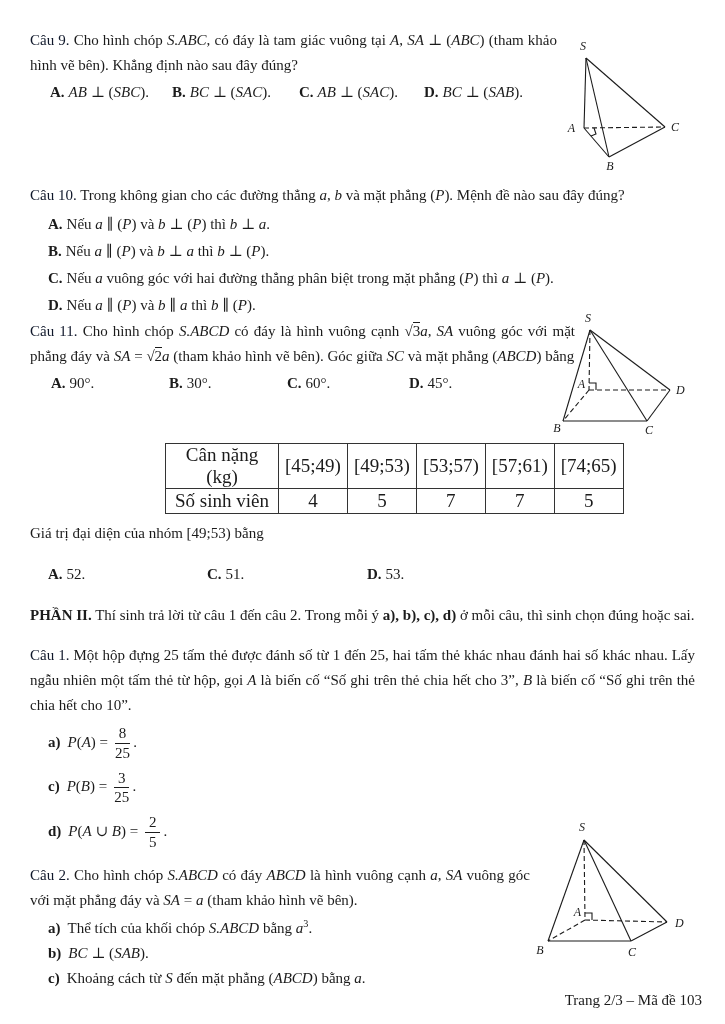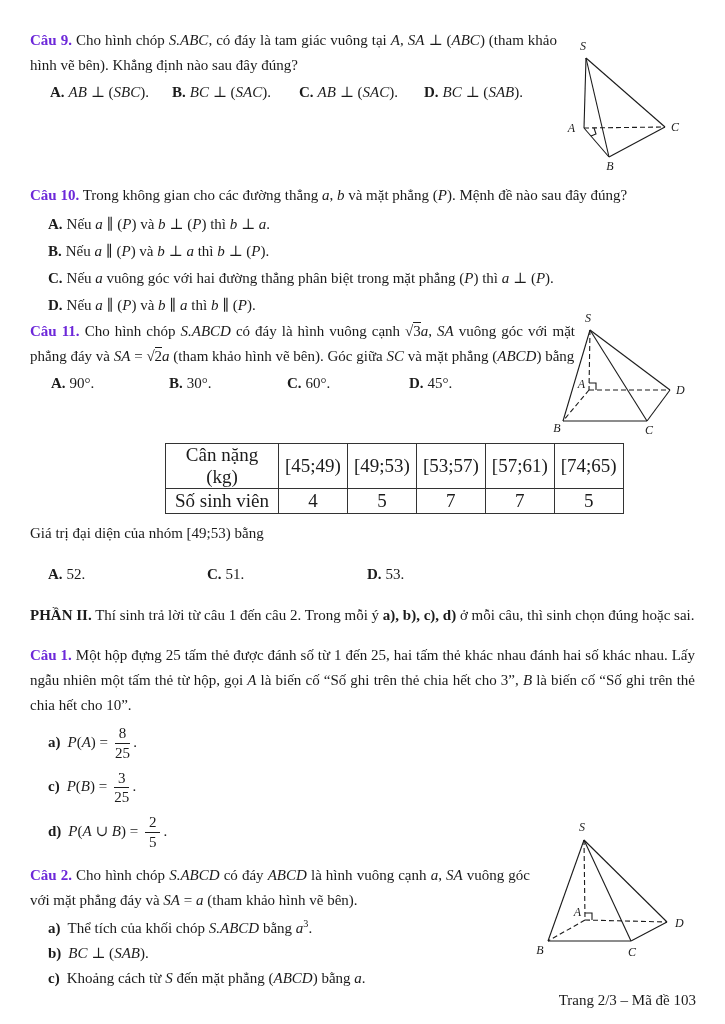--- a/index.html
+++ b/index.html
@@ -2,21 +2,21 @@
 <html><head>
 <meta charset="utf-8">
 <style>
   html,body{margin:0;padding:0;background:#ffffff;}
   .page{
     position:relative;width:725px;height:1024px;background:#ffffff;
     font-family:"Liberation Serif","DejaVu Serif",serif;
     font-size:15px;color:#1b1b1b;overflow:hidden;
   }
   .content{padding:28px 30px 0 30px;}
-  .qlabel{font-weight:bold;color:#6d28d9;}
+  .qlabel{font-weight:normal;color:#0f172a;}
   .bd{font-weight:bold;}
   .it{font-style:italic;}
   .sp{font-size:0.68em;vertical-align:super;line-height:0;}
   .rad{border-top:1.2px solid #1b1b1b;}
   p{margin:0;}
   .stem{line-height:25px;text-align:justify;}
   .w525{width:527px;}
   .w545{width:545px;}
   .w505{width:500px;}
   .opts{display:grid;line-height:25px;margin-top:2px;}
@@ -44,21 +44,21 @@
   .item-f{padding:4px 0;}
   .ikey{font-weight:bold;margin-right:7px;}
   .frac{display:inline-flex;flex-direction:column;text-align:center;vertical-align:middle;margin:0 3px;line-height:1.12;}
   .frac .fn{border-bottom:1.2px solid #1b1b1b;padding:0 4px 1px;}
   .frac .fd{padding-top:1px;}
   .fig{position:absolute;}
   .fig svg{display:block;}
   .fig text{font-family:"Liberation Serif","DejaVu Serif",serif;font-style:italic;font-size:12px;fill:#1b1b1b;}
   .fig line,.fig path,.fig polyline{stroke:#1b1b1b;stroke-width:1.1;fill:none;}
   .dash{stroke-dasharray:5,3;}
-  .footer{position:absolute;right:29px;top:992px;font-size:15px;text-align:right;}
+  .footer{position:absolute;right:23px;top:992px;font-size:15px;text-align:right;}
 </style>
 </head>
 <body>
 
 <div class="page">
   <div class="content">
 
     <section class="sec-q9">
       <p class="stem w525"><span class="qlabel">Câu 9.</span> <span><span>Cho hình chóp </span><span class="it">S.ABC</span><span>, có đáy là tam giác vuông tại </span><span class="it">A</span><span>, </span><span class="it">SA</span><span> ⊥ (</span><span class="it">ABC</span><span>) (tham khảo hình vẽ bên). Khẳng định nào sau đây đúng?</span></span></p>
       <div class="opts grid-q9">

